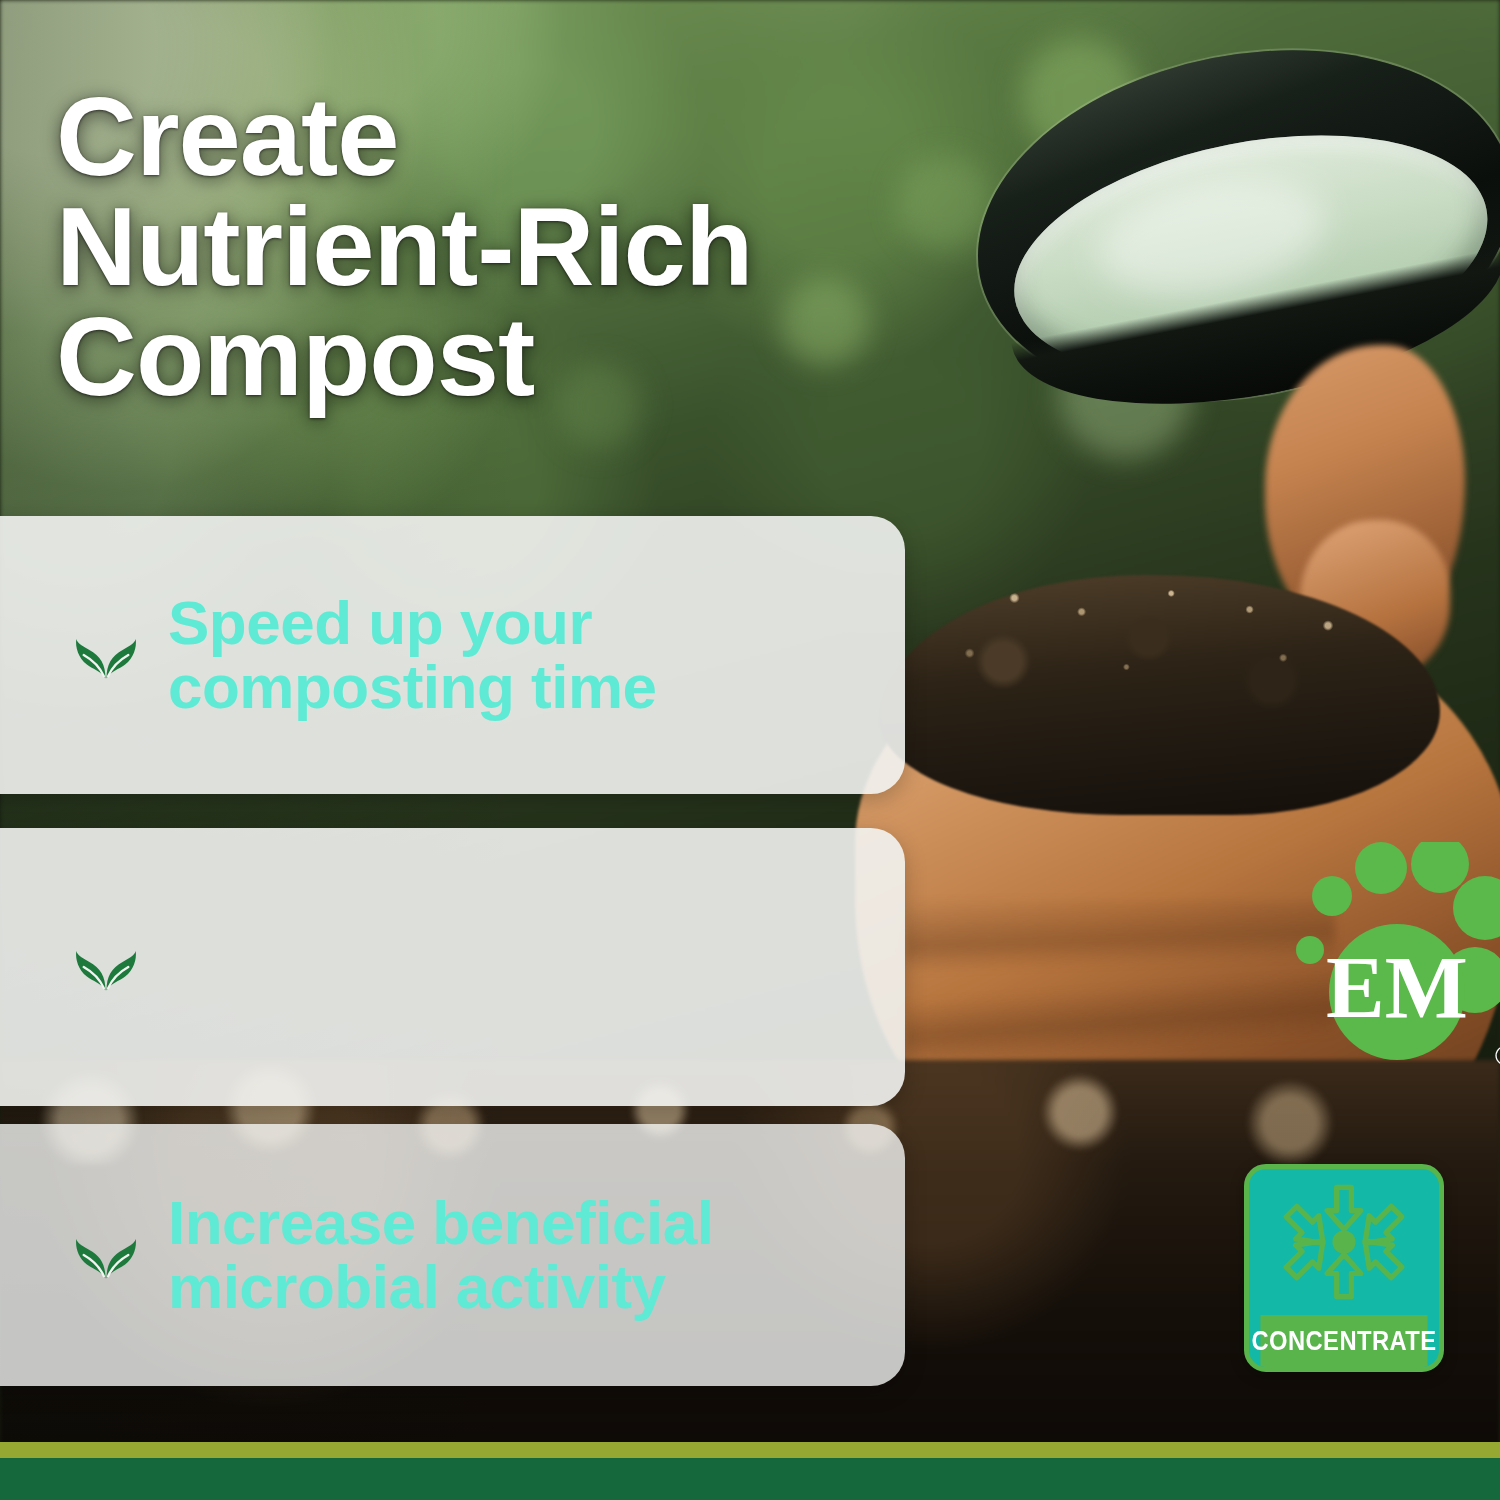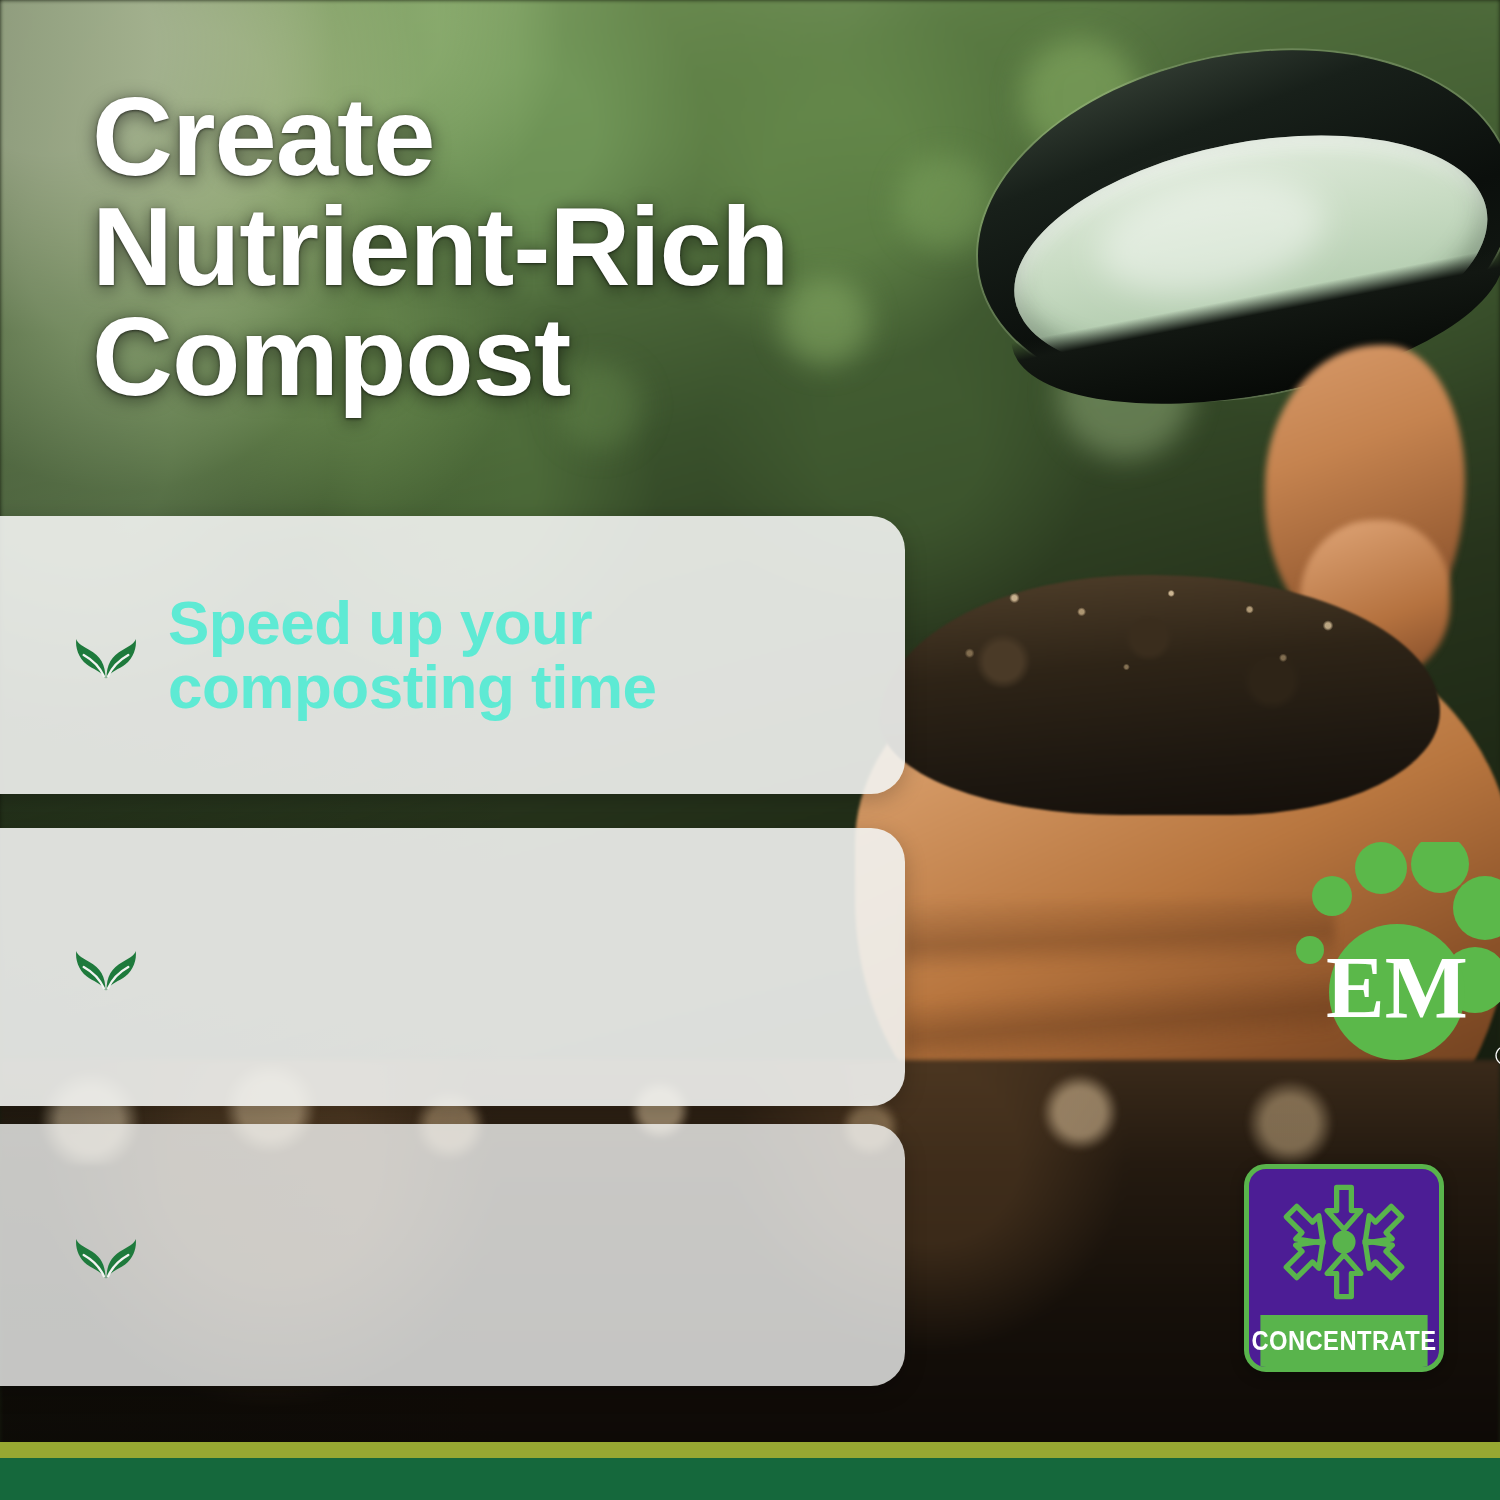--- a/index.html
+++ b/index.html
@@ -146,21 +146,21 @@
       radial-gradient(circle at 86% 62%, rgba(196,170,130,.55) 0 2.0%, rgba(196,170,130,0) 3.4%);
     filter:blur(2.5px);
   }
   .vignette-left {
     position:absolute; left:0; top:0; width:520px; height:1450px;
     background:linear-gradient(90deg, rgba(10,14,8,.30) 0%, rgba(10,14,8,0) 100%);
   }
 
   
   .headline {
-    position:absolute; left:92px; top:82px; width:900px;
+    position:absolute; left:56px; top:82px; width:900px;
     color:#ffffff;
     font-size:112px; line-height:.98; font-weight:700;
     letter-spacing:-1px;
     text-shadow:0 3px 18px rgba(0,0,0,.55), 0 1px 3px rgba(0,0,0,.6);
     white-space:pre-line;
   }
 
   
   .card {
     position:absolute; left:-40px;
@@ -189,21 +189,21 @@
   .em-logo { position:absolute; left:1289px; top:842px; width:232px; height:232px; }
   .em-reg {
     position:absolute; right:6px; bottom:4px;
     color:#ffffff; font-size:27px; font-weight:400; line-height:1;
   }
 
   
   .concentrate {
     position:absolute; left:1244px; top:1164px;
     width:200px; height:208px;
-    background:#4c1d95;
+    background:#14b8a6;
     border:5px solid #59b44c;
     border-radius:22px;
     overflow:hidden;
     display:flex; flex-direction:column;
     box-shadow:0 4px 14px rgba(0,0,0,.3);
   }
   .conc-icon { flex:1 1 auto; display:flex; align-items:center; justify-content:center; }
   .conc-label {
     flex:0 0 52px; background:#59b44c;
     display:flex; align-items:center; justify-content:center;
@@ -272,20 +272,22 @@
 
   <div class="card card-3 translucent">
     <span class="leaf-wrap">
       <svg viewBox="0 0 64 64" width="68" height="68" aria-hidden="true">
         <path d="M31.5 54 C31.5 41 27 33 16 27 C8 23 5 20 4 17 C3 25 6 35 14 41 C20 45.5 27 47 31.5 54 Z" fill="#1e7a3c"></path>
         <path d="M32.5 54 C32.5 41 37 33 48 27 C56 23 59 20 60 17 C61 25 58 35 50 41 C44 45.5 37 47 32.5 54 Z" fill="#1e7a3c"></path>
         <path d="M30 52 C26 43 20 37 11 32" stroke="#f2f3f1" stroke-width="2.2" fill="none" stroke-linecap="round"></path>
         <path d="M34 52 C38 43 44 37 53 32" stroke="#f2f3f1" stroke-width="2.2" fill="none" stroke-linecap="round"></path>
       </svg>
     </span>
+    <span class="card-text">Increase beneficial
+microbial activity</span>
   </div>
 
   <div class="em-logo">
     <svg viewBox="0 0 232 232" width="232" height="232" aria-hidden="true">
       <g fill="#5bb84a">
         <circle cx="92" cy="26" r="26"></circle>
         <circle cx="151" cy="22" r="29"></circle>
         <circle cx="43" cy="54" r="20"></circle>
         <circle cx="196" cy="66" r="32"></circle>
         <circle cx="21" cy="108" r="14"></circle>

